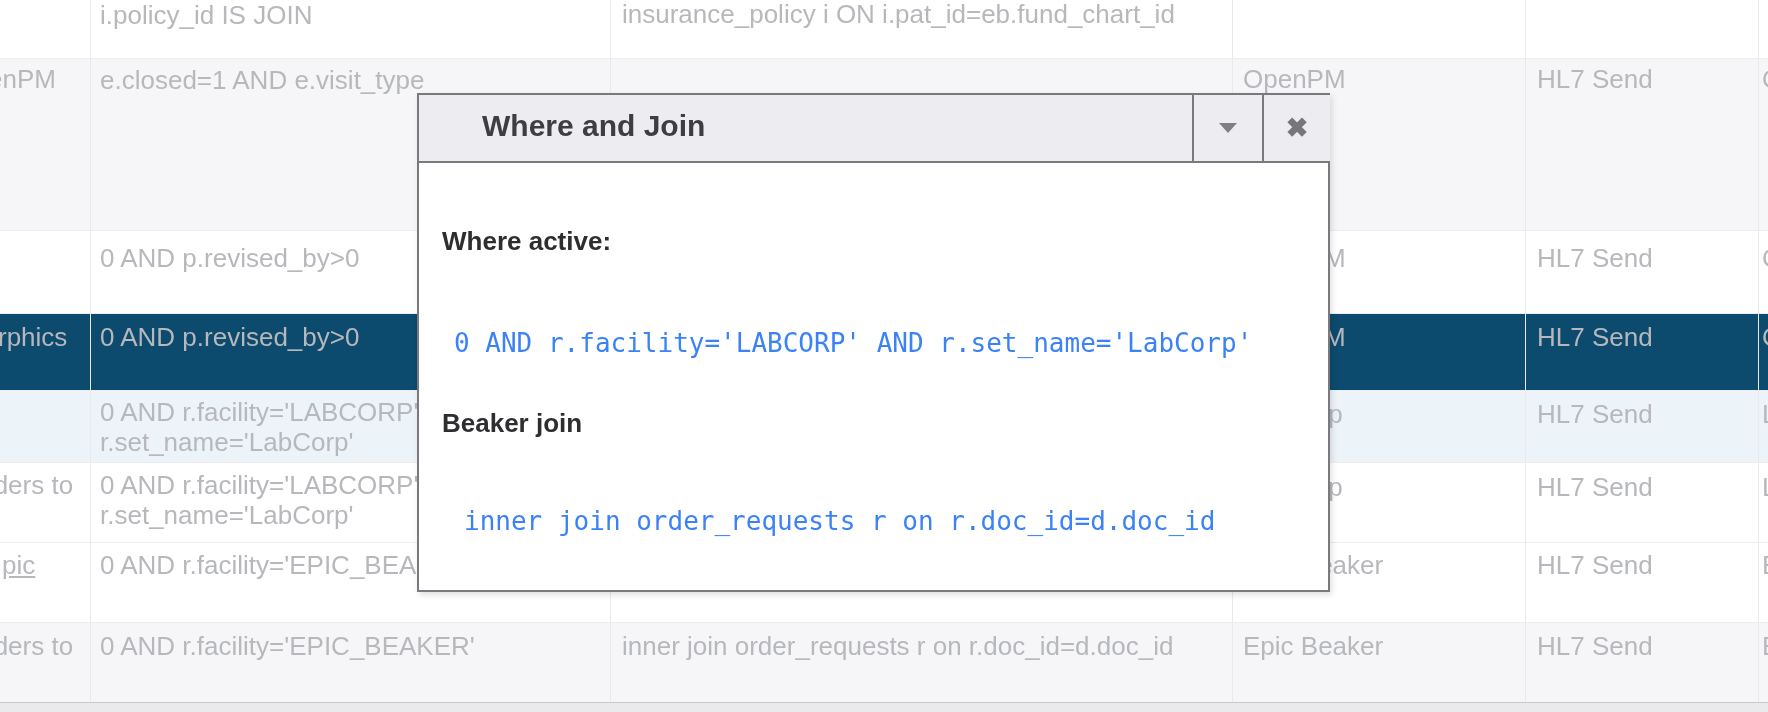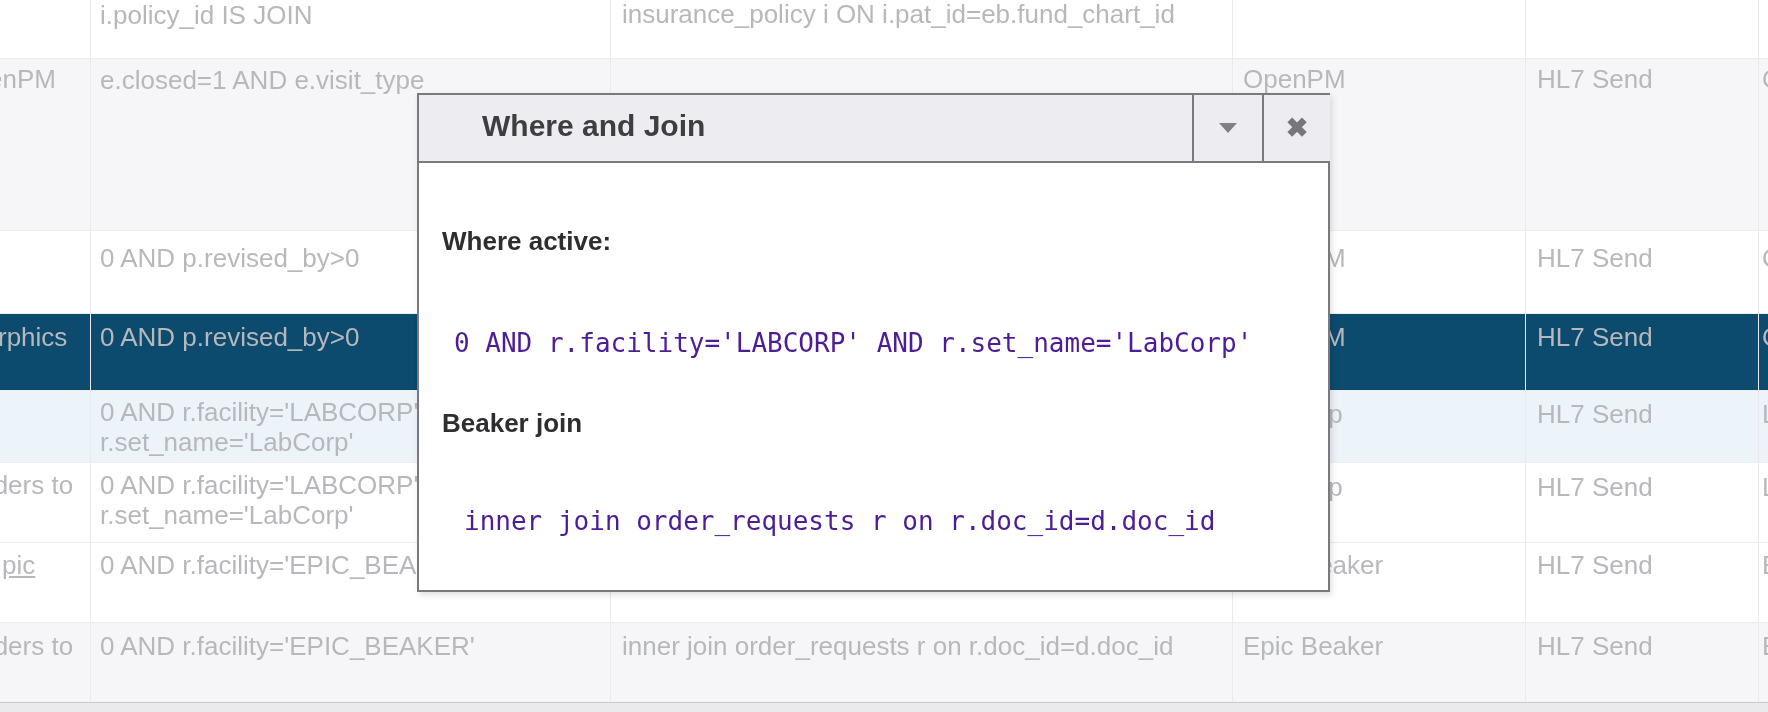--- a/index.html
+++ b/index.html
@@ -24,21 +24,21 @@
                 box-sizing:border-box;}
   .modal-title{position:absolute;left:23px;top:14px;font-size:30px;font-weight:bold;color:#3e3e41;margin-left:40px;}
   .hdr-btn{position:absolute;top:0;height:66px;background:#ededf1;border:none;border-left:2px solid #7a7a7e;
            box-sizing:border-box;display:flex;align-items:center;justify-content:center;cursor:pointer;padding:0;}
   .btn-collapse{left:773px;width:70px;}
   .btn-close{left:843px;width:68px;}
   .tri-down{width:0;height:0;border-left:9px solid transparent;border-right:9px solid transparent;
             border-top:10px solid #808084;}
   .x-glyph{font-size:27px;font-weight:bold;color:#77777b;line-height:1;}
   .modal-label{position:absolute;left:23px;font-size:26px;font-weight:bold;color:#2e2e31;}
-  .modal-code{position:absolute;font-size:26px;color:#4c1d95;white-space:pre;
+  .modal-code{position:absolute;font-size:26px;color:#3b82f6;white-space:pre;
               font-family:"DejaVu Sans Mono","Liberation Mono",monospace;}
   .lbl-where{top:131px;}
   .code-where{left:35px;top:233px;}
   .lbl-join{top:313px;}
   .code-join{left:45px;top:411px;}
 </style>
 </head>
 <body>
 
 <div class="screen">

